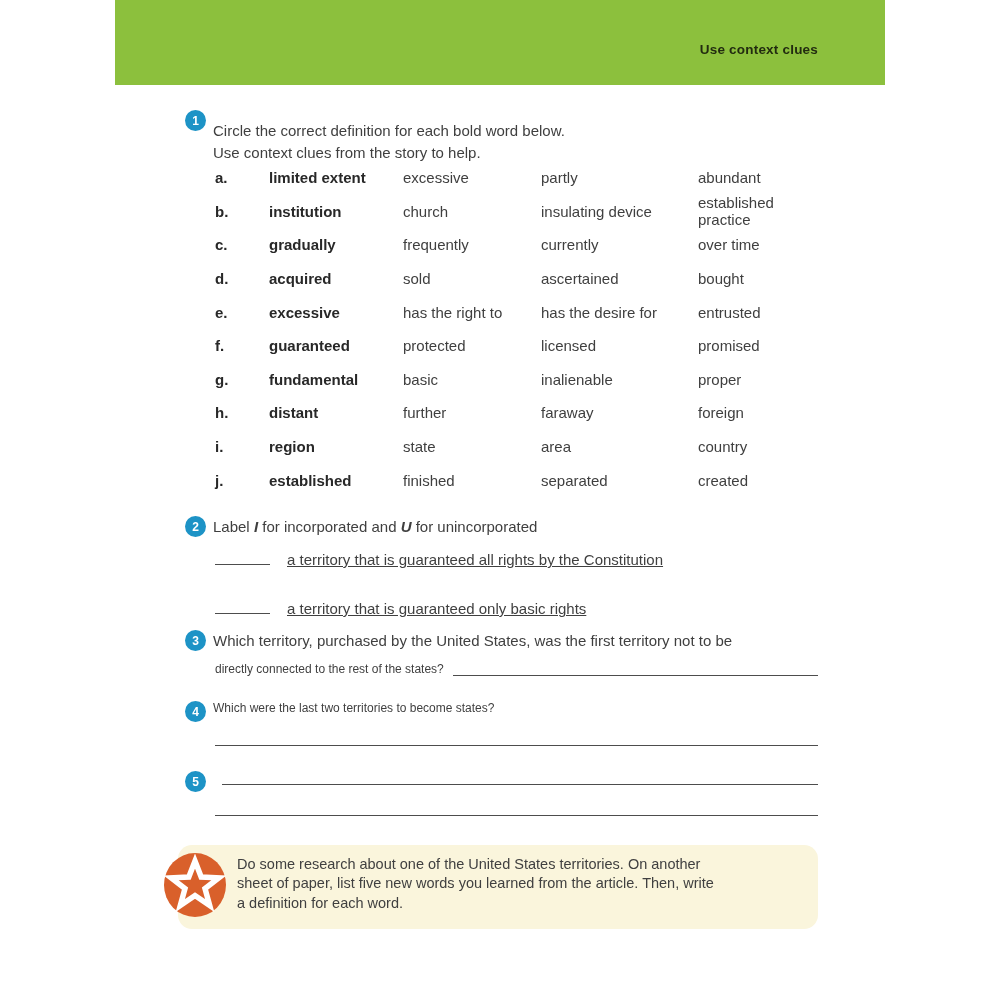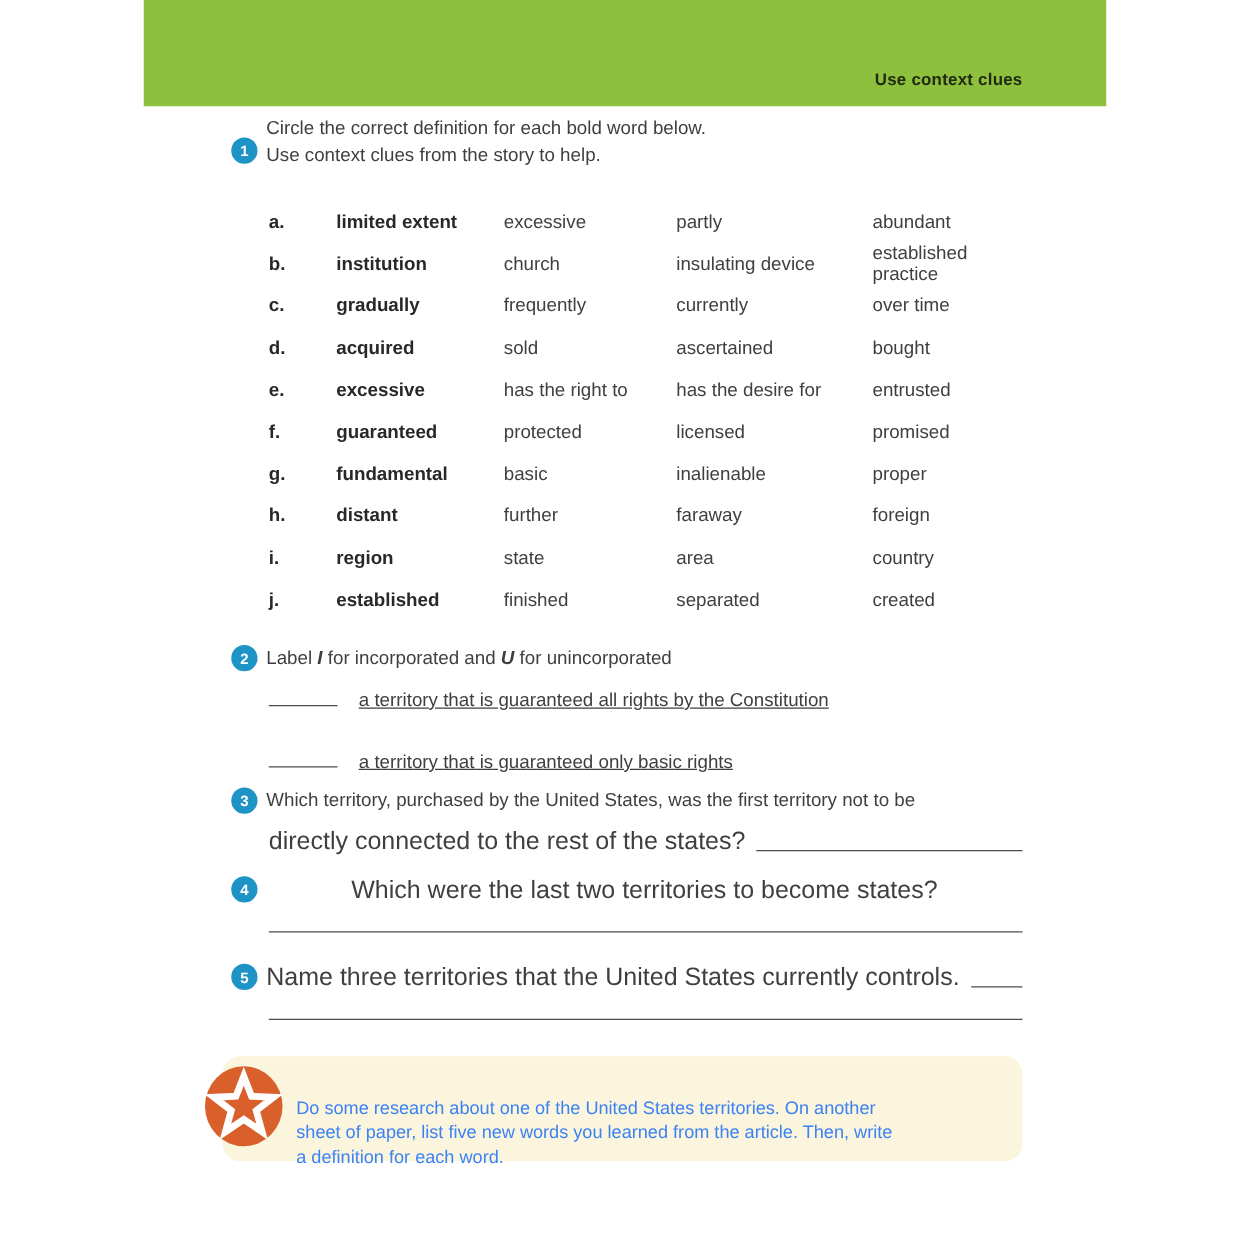--- a/index.html
+++ b/index.html
@@ -9,21 +9,21 @@
     background:#ffffff;
     font-family:"Liberation Sans", sans-serif;
     color:#3f3f3f;
     overflow:hidden;
   }
   
   .header-band{
     position:absolute;left:115px;top:0;width:770px;height:85px;
     background:#8cc03d;
     display:flex;align-items:flex-end;justify-content:flex-end;
-    box-sizing:border-box;padding:0 67px 14px 0;
+    box-sizing:border-box;padding:0 67px 28px 0;
   }
   .header-label{
     font-size:13.5px;font-weight:bold;color:#222b10;letter-spacing:.2px;
   }
   
   .badge{
     position:absolute;width:21px;height:21px;border-radius:50%;
     background:#1d93c6;color:#ffffff;font-size:12px;font-weight:bold;
     display:flex;align-items:center;justify-content:center;
   }
@@ -35,32 +35,32 @@
   .ww{width:134px;font-weight:bold;color:#282828;margin-left:28px;}
   .wo2{width:138px;}
   .wo3{width:157px;}
   .wo4{flex:1;}
   
   .blank-short{
     display:inline-block;width:55px;height:13px;
     border-bottom:1.5px solid #4d4d4d;margin-right:17px;
   }
   .q2item{position:absolute;left:215px;font-size:15px;height:22px;display:flex;align-items:baseline;text-decoration:underline;}
-  .flexline{position:absolute;display:flex;align-items:center;font-size:20px;}
+  .flexline{position:absolute;display:flex;align-items:flex-start;font-size:12px;}
   .fill-line{flex:1;border-bottom:1.5px solid #4d4d4d;height:13px;margin-left:9px;}
   .full-line{position:absolute;border-bottom:1.5px solid #4d4d4d;height:12px;}
   .bi{font-weight:bold;font-style:italic;}
   
   .research-box{
     position:absolute;left:178px;top:845px;width:640px;height:84px;
     background:#faf5dc;border-radius:14px;
   }
   .research-text{
     position:absolute;left:237px;top:855px;width:575px;
-    font-size:14.5px;line-height:19.4px;color:#3b82f6;margin-top:23px;
+    font-size:14.5px;line-height:19.4px;color:#404040;
   }
   .star-badge{position:absolute;left:163px;top:852px;width:64px;height:66px;}
   
   .footer{
     position:absolute;left:185px;right:148px;top:962px;
     display:flex;align-items:baseline;
   }
   .footer-copy{font-size:10px;color:#8a8a8a;}
   .footer-spacer{flex:1;}
   .footer-title{font-size:12px;color:#333333;}
@@ -69,21 +69,21 @@
 </head>
 <body>
 
 <div class="page">
 
   <div class="header-band">
     <span class="header-label">Use context clues</span>
   </div>
 
   <div class="badge" style="left:185px;top:110px;">1</div>
-  <div class="qtext" style="left:213px;top:92px;">
+  <div class="qtext" style="left:213px;top:120px;">
     <div>Circle the correct definition for each bold word below.</div>
     <div>Use context clues from the story to help.</div>
   </div>
 
   <div class="rows">
     <div class="wrow">
       <span class="wl">a.</span>
       <span class="ww">limited extent</span>
       <span class="wo2">excessive</span>
       <span class="wo3">partly</span>
@@ -176,21 +176,20 @@
 
   <div class="badge" style="left:185px;top:701px;">4</div>
   <div class="flexline" style="left:213px;top:701px;width:605px;flex-direction:column;">
     <span>Which were the last two territories to become states?</span>
     <span class="fill-line"></span>
   </div>
   <div class="full-line" style="left:215px;top:733px;width:603px;"></div>
 
   <div class="badge" style="left:185px;top:771px;">5</div>
   <div class="flexline" style="left:213px;top:771px;width:605px;">
-    <span>Name three territories that the United States currently controls.</span>
     <span class="fill-line"></span>
   </div>
   <div class="full-line" style="left:215px;top:803px;width:603px;"></div>
 
   <div class="research-box"></div>
   <div class="research-text">
     <div>Do some research about one of the United States territories. On another</div>
     <div>sheet of paper, list five new words you learned from the article. Then, write</div>
     <div>a definition for each word.</div>
   </div>

